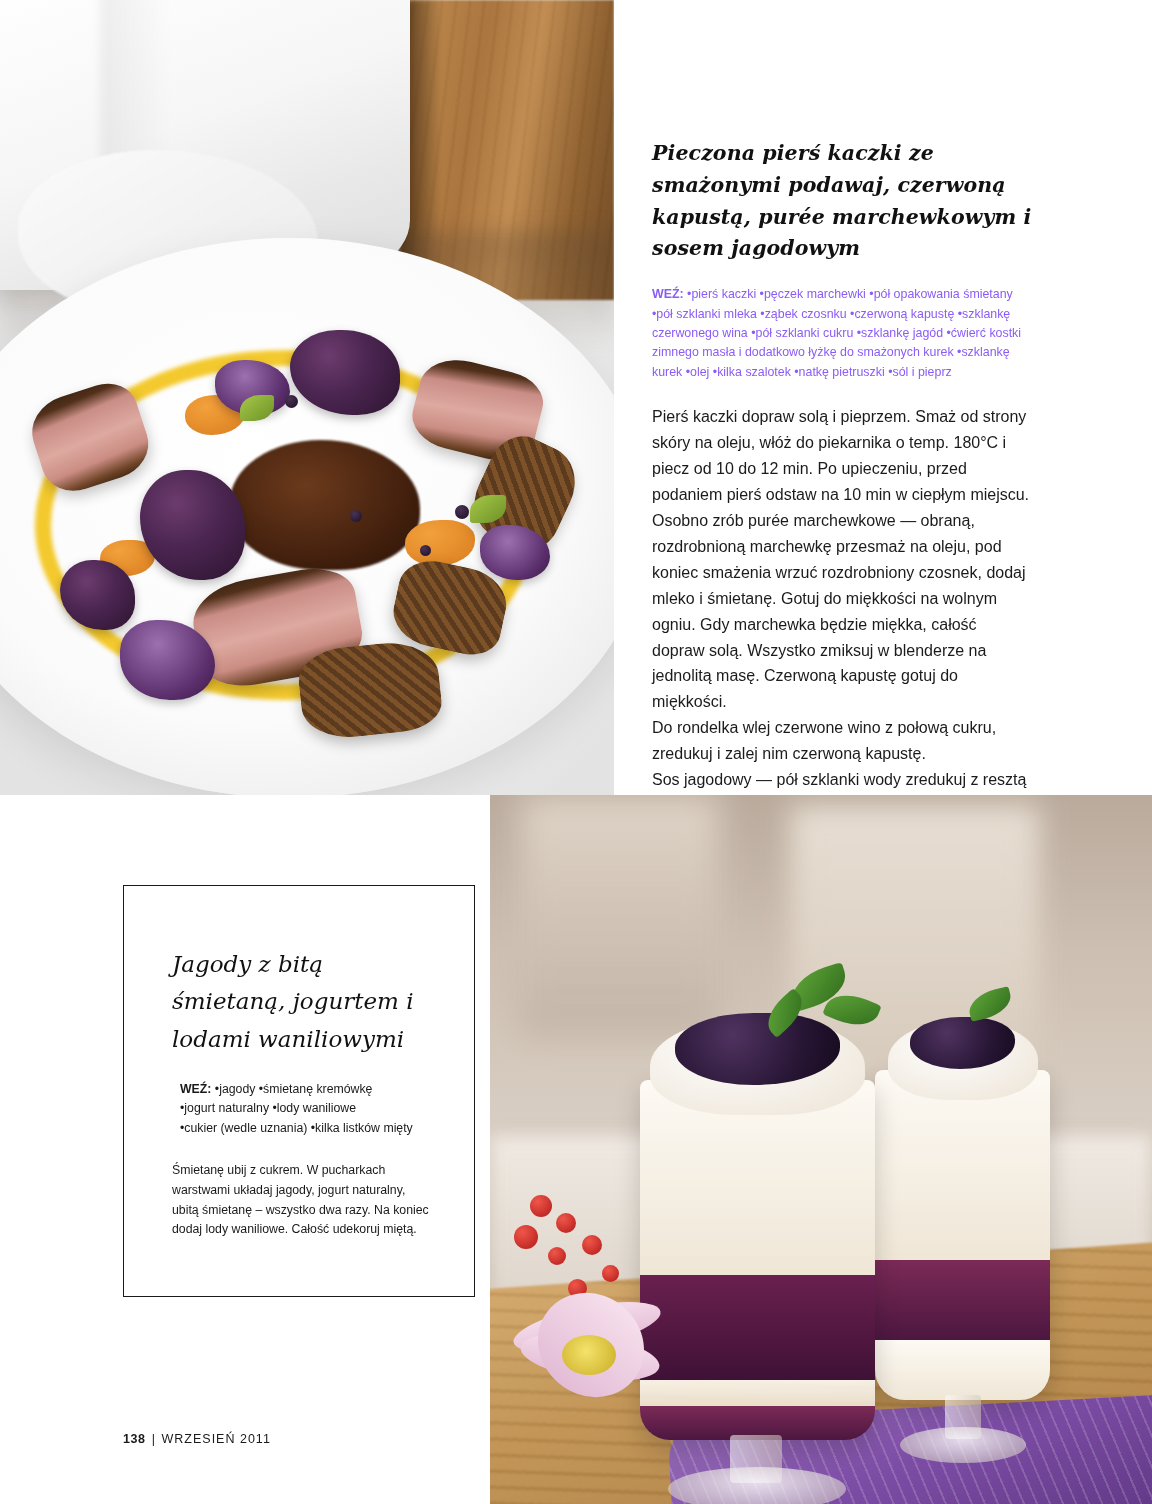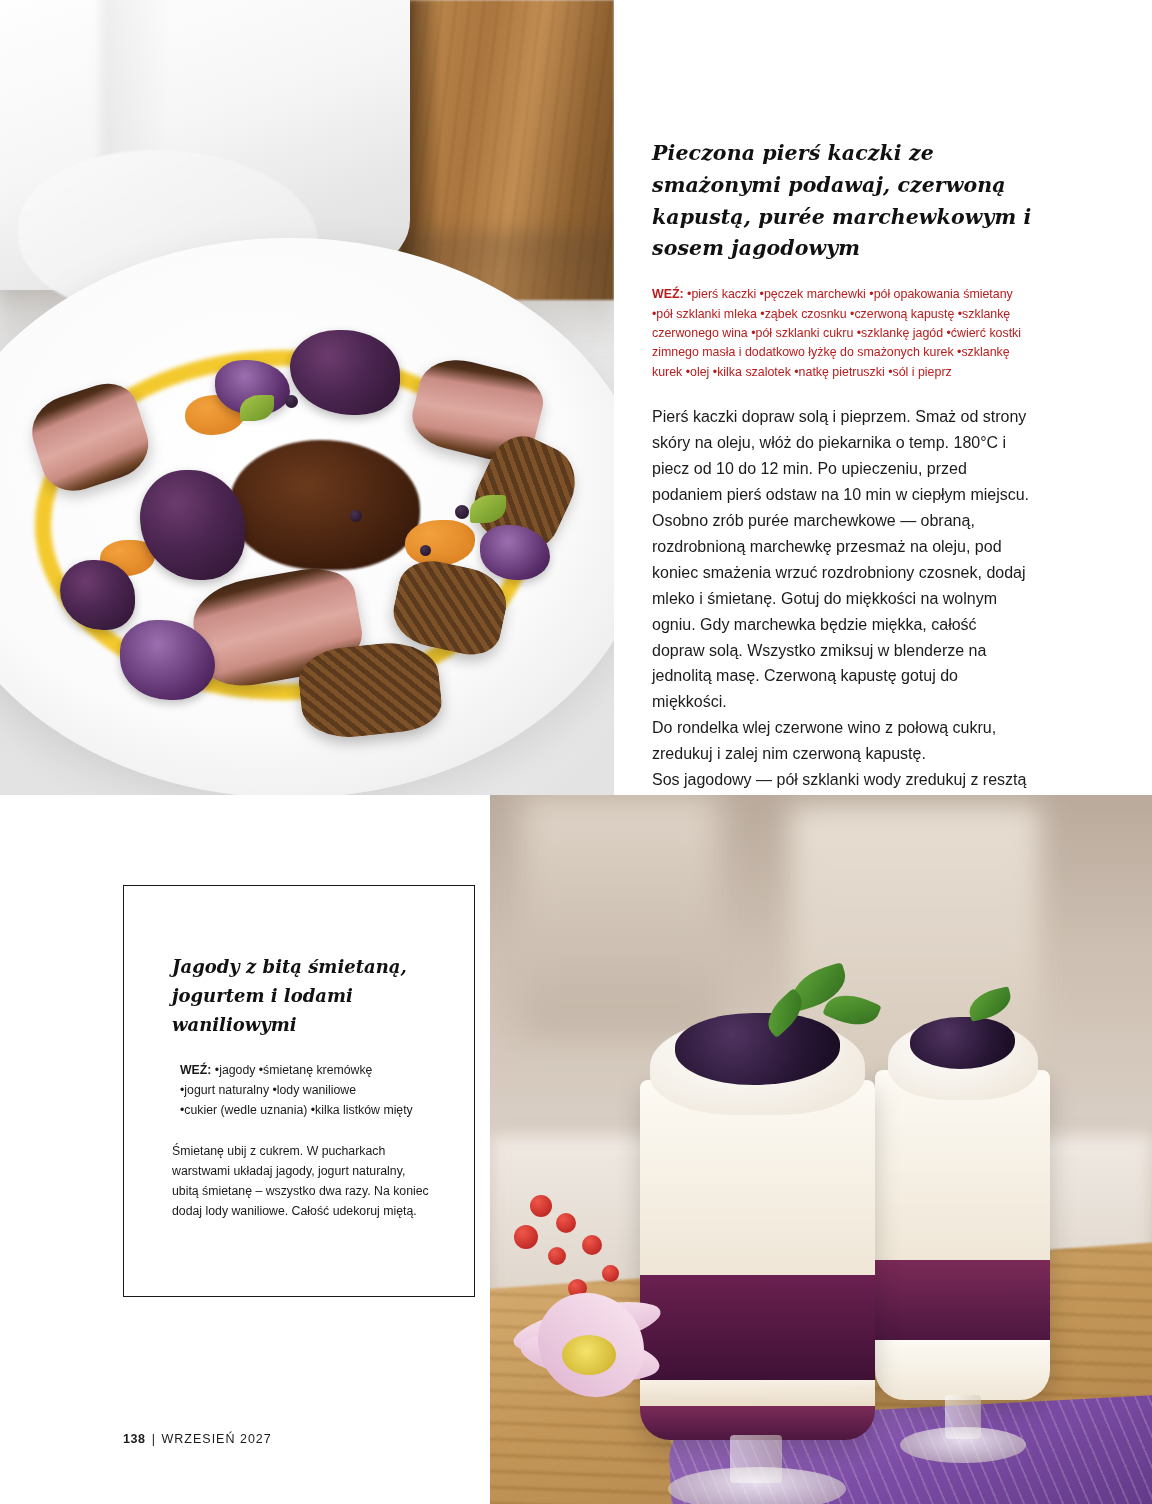--- a/index.html
+++ b/index.html
@@ -162,21 +162,21 @@
     font-weight: 700;
     font-size: 20.5px;
     line-height: 1.55;
     letter-spacing: .1px;
     color: #111;
     margin: 0 0 20px 0;
   }
   .wez-block {
     font-size: 12.4px;
     line-height: 1.57;
-    color: #b91c1c;
+    color: #8b5cf6;
     margin: 8px 0 22px 0;
   }
   .wez-label {
     font-weight: 700;
   }
   .body-text {
     font-size: 16px;
     line-height: 1.62;
     color: #1b1b1b;
     margin: 0;
@@ -298,25 +298,25 @@
     width: 352px;
     height: 412px;
     border: 1.5px solid #1a1a1a;
     box-sizing: border-box;
     background: #fff;
     padding: 48px 42px 0 48px;
   }
   .recipe2-title {
     font-family: "DejaVu Serif", "Liberation Serif", serif;
     font-style: italic;
-    font-weight: 700;
-    font-size: 18px;
+    font-weight: 400;
+    font-size: 23px;
     line-height: 1.62;
     color: #111;
-    margin: 18px 0 22px 0;
+    margin: 12px 0 22px 0;
   }
   .recipe2-wez {
     font-size: 12.3px;
     line-height: 1.6;
     margin: 0 0 22px 8px;
     white-space: pre-line;
   }
   .recipe2-body {
     font-size: 12.3px;
     line-height: 1.62;
@@ -447,14 +447,14 @@
   <h3 class="recipe2-title">Jagody z bitą śmietaną, jogurtem i lodami waniliowymi</h3>
   <p class="recipe2-wez"><span class="wez-label">WEŹ:</span><span> •jagody •śmietanę kremówkę
 •jogurt naturalny •lody waniliowe
 •cukier (wedle uznania) •kilka listków mięty</span></p>
   <p class="recipe2-body">Śmietanę ubij z cukrem. W pucharkach warstwami układaj jagody, jogurt naturalny, ubitą śmietanę – wszystko dwa razy. Na koniec dodaj lody waniliowe. Całość udekoruj miętą.</p>
 </div>
 
 <div class="footer">
   <span class="pagenum">138</span>
   <span class="sep">|</span>
-  <span class="issue">WRZESIEŃ 2027</span>
+  <span class="issue">WRZESIEŃ 2011</span>
 </div>
 
 </body></html>

